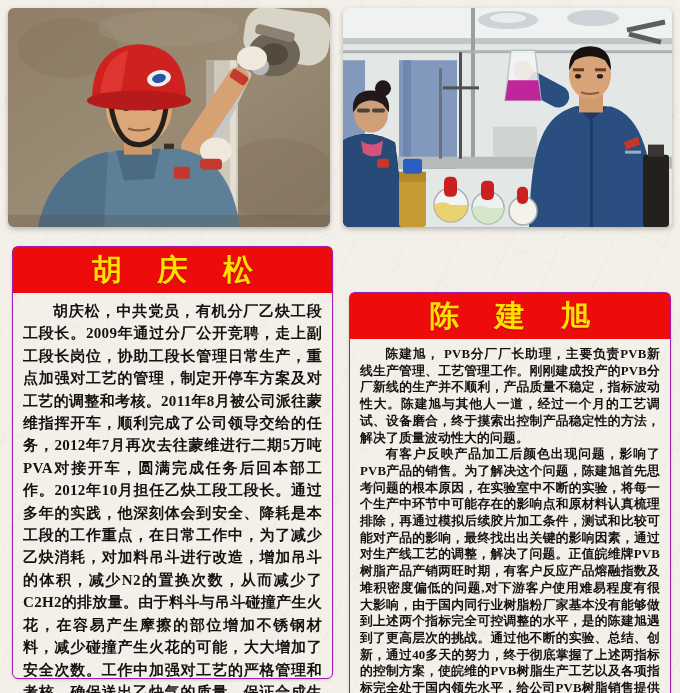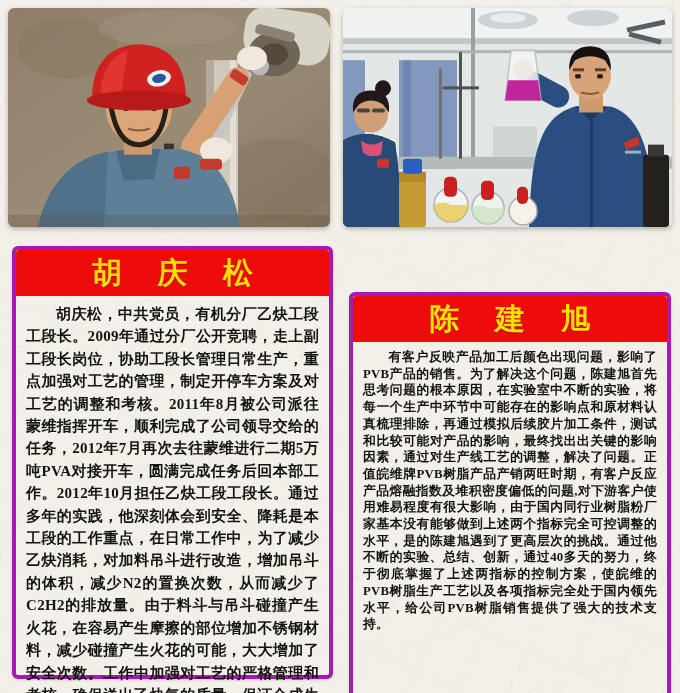--- a/index.html
+++ b/index.html
@@ -14,21 +14,21 @@
     position:relative;
   }
   .photo-row{position:absolute;top:8px;left:8px;width:664px;height:219px;}
   .photo{margin:0;position:absolute;top:0;height:219px;border-radius:6px;overflow:hidden;
          box-shadow:0 2px 5px rgba(60,50,40,0.35);}
   .photo svg{display:block;width:100%;height:100%;}
   .photo-left{left:0;width:322px;}
   .photo-right{left:335px;width:329px;}
 
   .card{position:absolute;top:246px;width:321px;height:433px;
-        border:4px solid #a21caf;border-radius:6px;box-sizing:border-box;
+        border:1px solid #a21caf;border-radius:6px;box-sizing:border-box;
         box-shadow:0 1px 3px rgba(60,50,40,0.2);}
   .card-left{left:12px;}
   .card-right{left:349px;width:322px;margin-top:46px;}
   .banner{height:46px;background:#ee0b0b;border-radius:3px 3px 0 0;
           display:flex;align-items:center;justify-content:center;}
   .banner h2{
     margin:0;color:#ffdf00;font-size:30px;font-weight:bold;
     letter-spacing:14px;text-indent:14px;line-height:1;
     text-shadow:0 1px 1px rgba(120,0,0,0.5);
   }
@@ -185,15 +185,16 @@
   <div class="bio">
     <p>胡庆松，中共党员，有机分厂乙炔工段工段长。2009年通过分厂公开竞聘，走上副工段长岗位，协助工段长管理日常生产，重点加强对工艺的管理，制定开停车方案及对工艺的调整和考核。2011年8月被公司派往蒙维指挥开车，顺利完成了公司领导交给的任务，2012年7月再次去往蒙维进行二期5万吨PVA对接开车，圆满完成任务后回本部工作。2012年10月担任乙炔工段工段长。通过多年的实践，他深刻体会到安全、降耗是本工段的工作重点，在日常工作中，为了减少乙炔消耗，对加料吊斗进行改造，增加吊斗的体积，减少N2的置换次数，从而减少了C2H2的排放量。由于料斗与吊斗碰撞产生火花，在容易产生摩擦的部位增加不锈钢材料，减少碰撞产生火花的可能，大大增加了安全次数。工作中加强对工艺的严格管理和考核，确保送出乙炔气的质量，保证合成生产用气，保证大生产安全、连续、稳定运行。</p>
   </div>
 </section>
 
 <section class="card card-right">
   <header class="banner">
     <h2>陈 建 旭</h2>
   </header>
   <div class="bio">
+    <p>陈建旭， PVB分厂厂长助理，主要负责PVB新线生产管理、工艺管理工作。刚刚建成投产的PVB分厂新线的生产并不顺利，产品质量不稳定，指标波动性大。陈建旭与其他人一道，经过一个月的工艺调试、设备磨合，终于摸索出控制产品稳定性的方法，解决了质量波动性大的问题。</p>
     <p>有客户反映产品加工后颜色出现问题，影响了PVB产品的销售。为了解决这个问题，陈建旭首先思考问题的根本原因，在实验室中不断的实验，将每一个生产中环节中可能存在的影响点和原材料认真梳理排除，再通过模拟后续胶片加工条件，测试和比较可能对产品的影响，最终找出出关键的影响因素，通过对生产线工艺的调整，解决了问题。正值皖维牌PVB树脂产品产销两旺时期，有客户反应产品熔融指数及堆积密度偏低的问题,对下游客户使用难易程度有很大影响，由于国内同行业树脂粉厂家基本没有能够做到上述两个指标完全可控调整的水平，是的陈建旭遇到了更高层次的挑战。通过他不断的实验、总结、创新，通过40多天的努力，终于彻底掌握了上述两指标的控制方案，使皖维的PVB树脂生产工艺以及各项指标完全处于国内领先水平，给公司PVB树脂销售提供了强大的技术支持。</p>
   </div>
 </section>
 
 </body></html>

